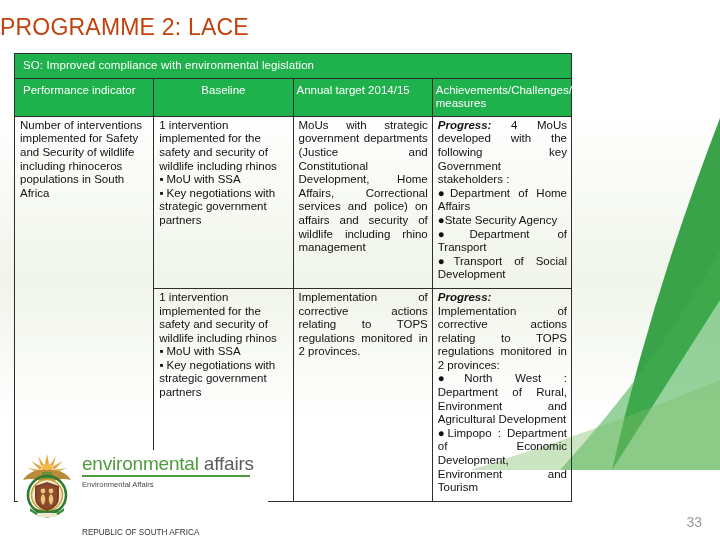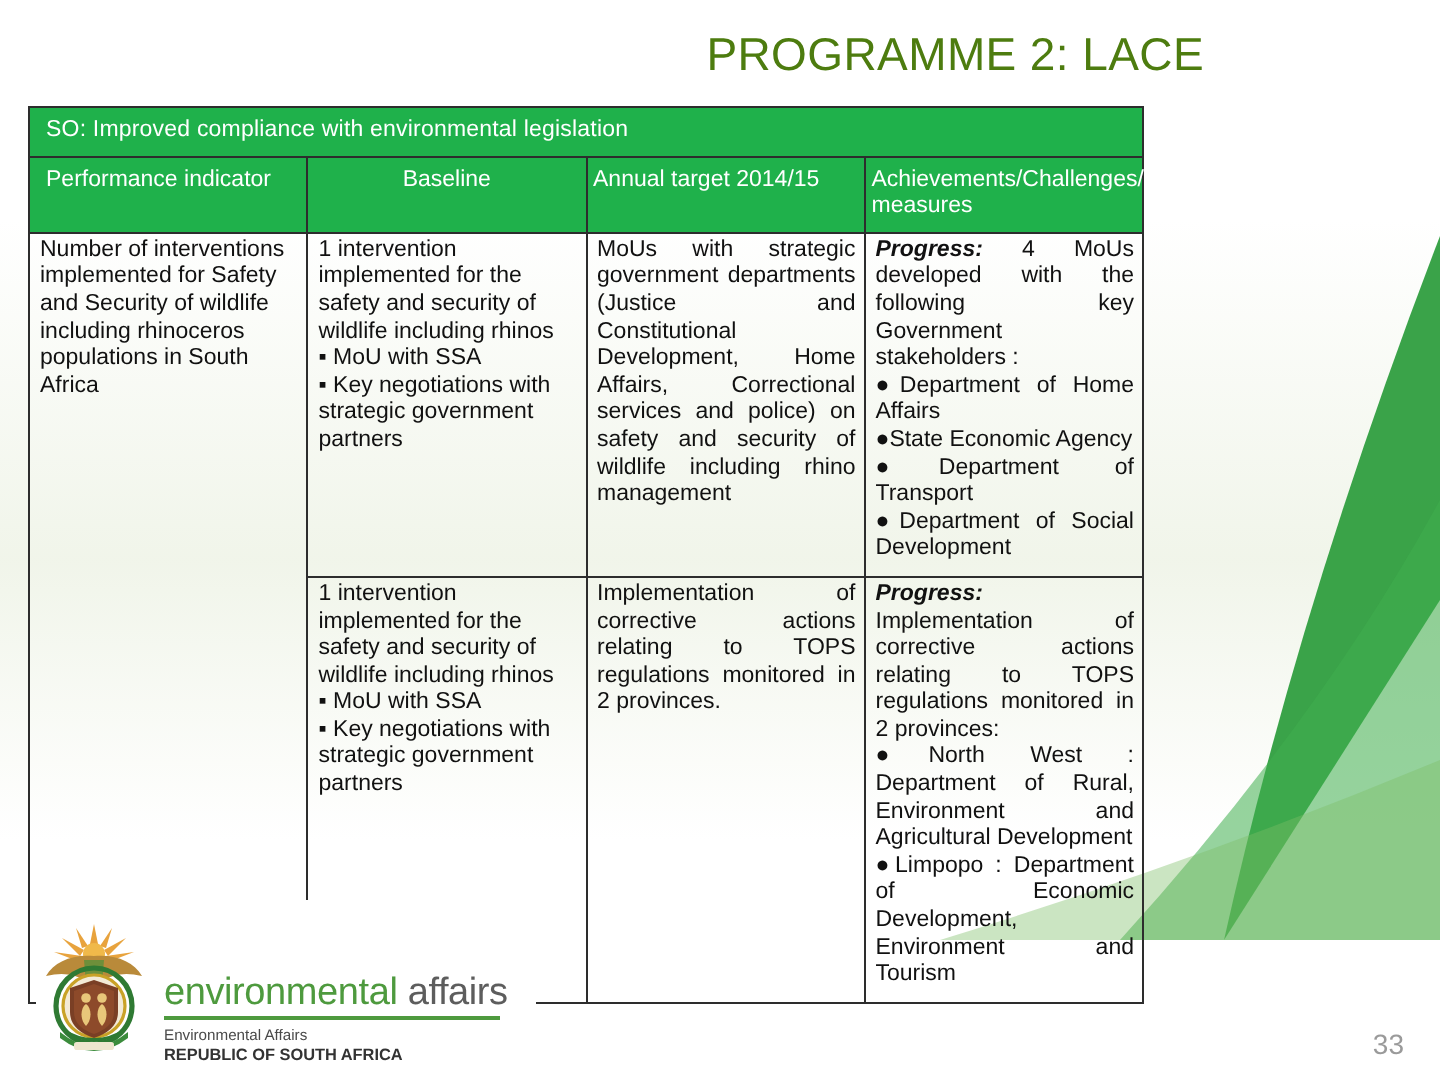--- a/index.html
+++ b/index.html
@@ -25,23 +25,23 @@
     pointer-events: none;
     z-index: 0;
   }
 
   
   .slide-title {
     position: absolute;
     top: 14px;
     left: 0;
     width: 602px;
-    text-align: right;
+    text-align: left;
     font-size: 23px;
-    color: #4d7c0f;
+    color: #c2410c;
     letter-spacing: 0.2px;
     z-index: 3;
     font-family: "Liberation Sans", sans-serif;
   }
 
   
   .tbl-wrap {
     position: absolute;
     left: 14px;
     top: 53px;
@@ -108,21 +108,21 @@
   
   .logo-block {
     position: absolute;
     left: 18px;
     bottom: 8px;
     width: 250px;
     height: 82px;
     z-index: 6;
     background: #ffffff;
     display: flex;
-    align-items: flex-end;
+    align-items: flex-start;
   }
   .coat {
     width: 58px;
     height: 74px;
     flex: 0 0 58px;
     position: relative;
   }
   .logo-text {
     margin-left: 6px;
     padding-top: 4px;
@@ -140,21 +140,21 @@
     height: 2px;
     background: #4e9a3e;
     margin: 1px 0 3px 0;
   }
   .ea-dept {
     font-size: 7.6px;
     color: #4a4a4a;
     line-height: 9.4px;
     font-family: "Liberation Sans", sans-serif;
   }
-  .ea-dept .bold { font-weight: bold; color: #333333; font-size: 8.2px; }
+  .ea-dept .bold { font-weight: normal; color: #333333; font-size: 8.2px; margin-top: 39px; }
 
   
   .page-num {
     position: absolute;
     right: 18px;
     bottom: 10px;
     font-size: 14px;
     color: #9a9a9a;
     z-index: 6;
   }
@@ -209,29 +209,29 @@
       <tr>
         <td class="c-ind merge-ind" rowspan="2">Number of interventions implemented for Safety and Security of wildlife including rhinoceros populations in South Africa</td>
 
         <td class="c-base">
           <span class="line">1 intervention implemented for the safety and security of wildlife including rhinos</span>
           <span class="line">▪ MoU with SSA</span>
           <span class="line">▪ Key negotiations with strategic government partners</span>
         </td>
 
         <td class="c-targ">
-          <span class="just">MoUs with strategic government departments (Justice and Constitutional Development, Home Affairs, Correctional services and police) on safety and security of wildlife including rhino management</span>
+          <span class="just">MoUs with strategic government departments (Justice and Constitutional Development, Home Affairs, Correctional services and police) on affairs and security of wildlife including rhino management</span>
         </td>
 
         <td class="c-ach">
           <span class="just"><b class="lead">Progress:</b><span> 4 MoUs developed with the following key Government stakeholders :</span></span>
           <span class="bullet-line">●Department of Home Affairs</span>
-          <span class="bullet-line">●State Economic Agency</span>
+          <span class="bullet-line">●State Security Agency</span>
           <span class="bullet-line">●Department of Transport</span>
-          <span class="bullet-line">●Department of Social Development</span>
+          <span class="bullet-line">●Transport of Social Development</span>
         </td>
       </tr>
 
       <tr>
         <td class="c-base">
           <span class="line">1 intervention implemented for the safety and security of wildlife including rhinos</span>
           <span class="line">▪ MoU with SSA</span>
           <span class="line">▪ Key negotiations with strategic government partners</span>
         </td>
 

